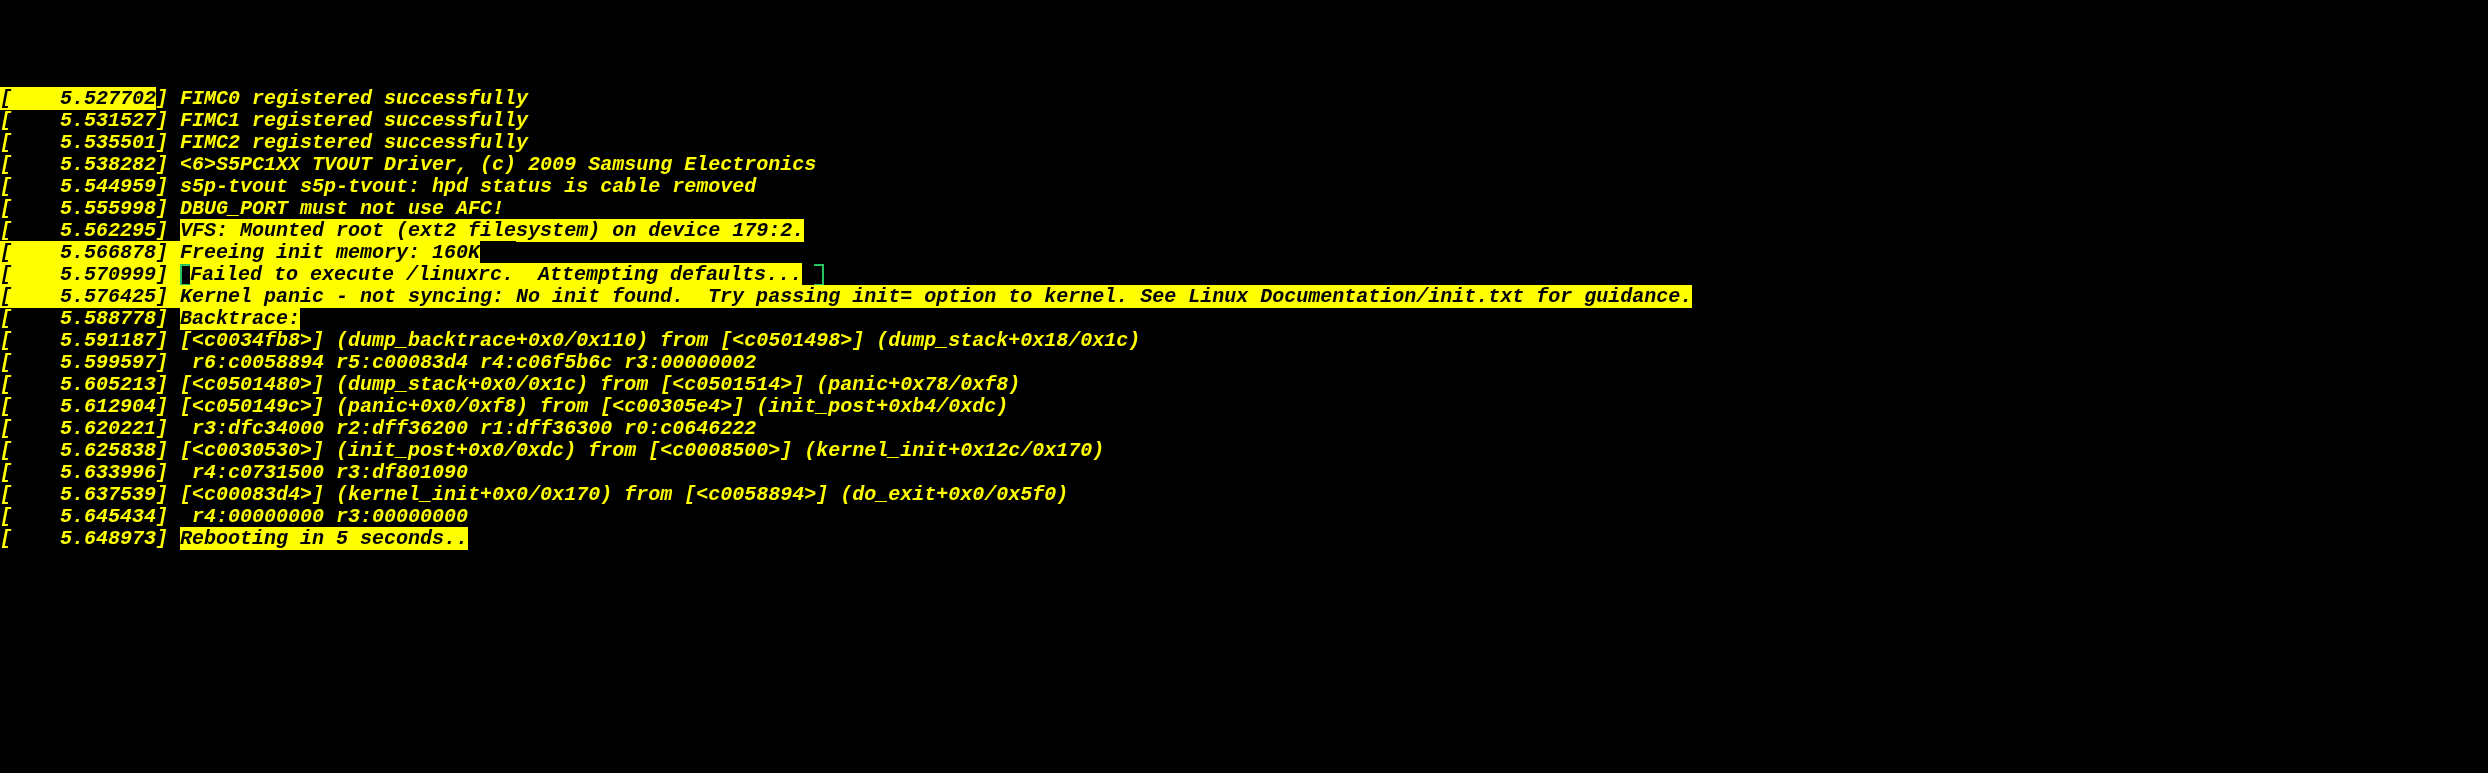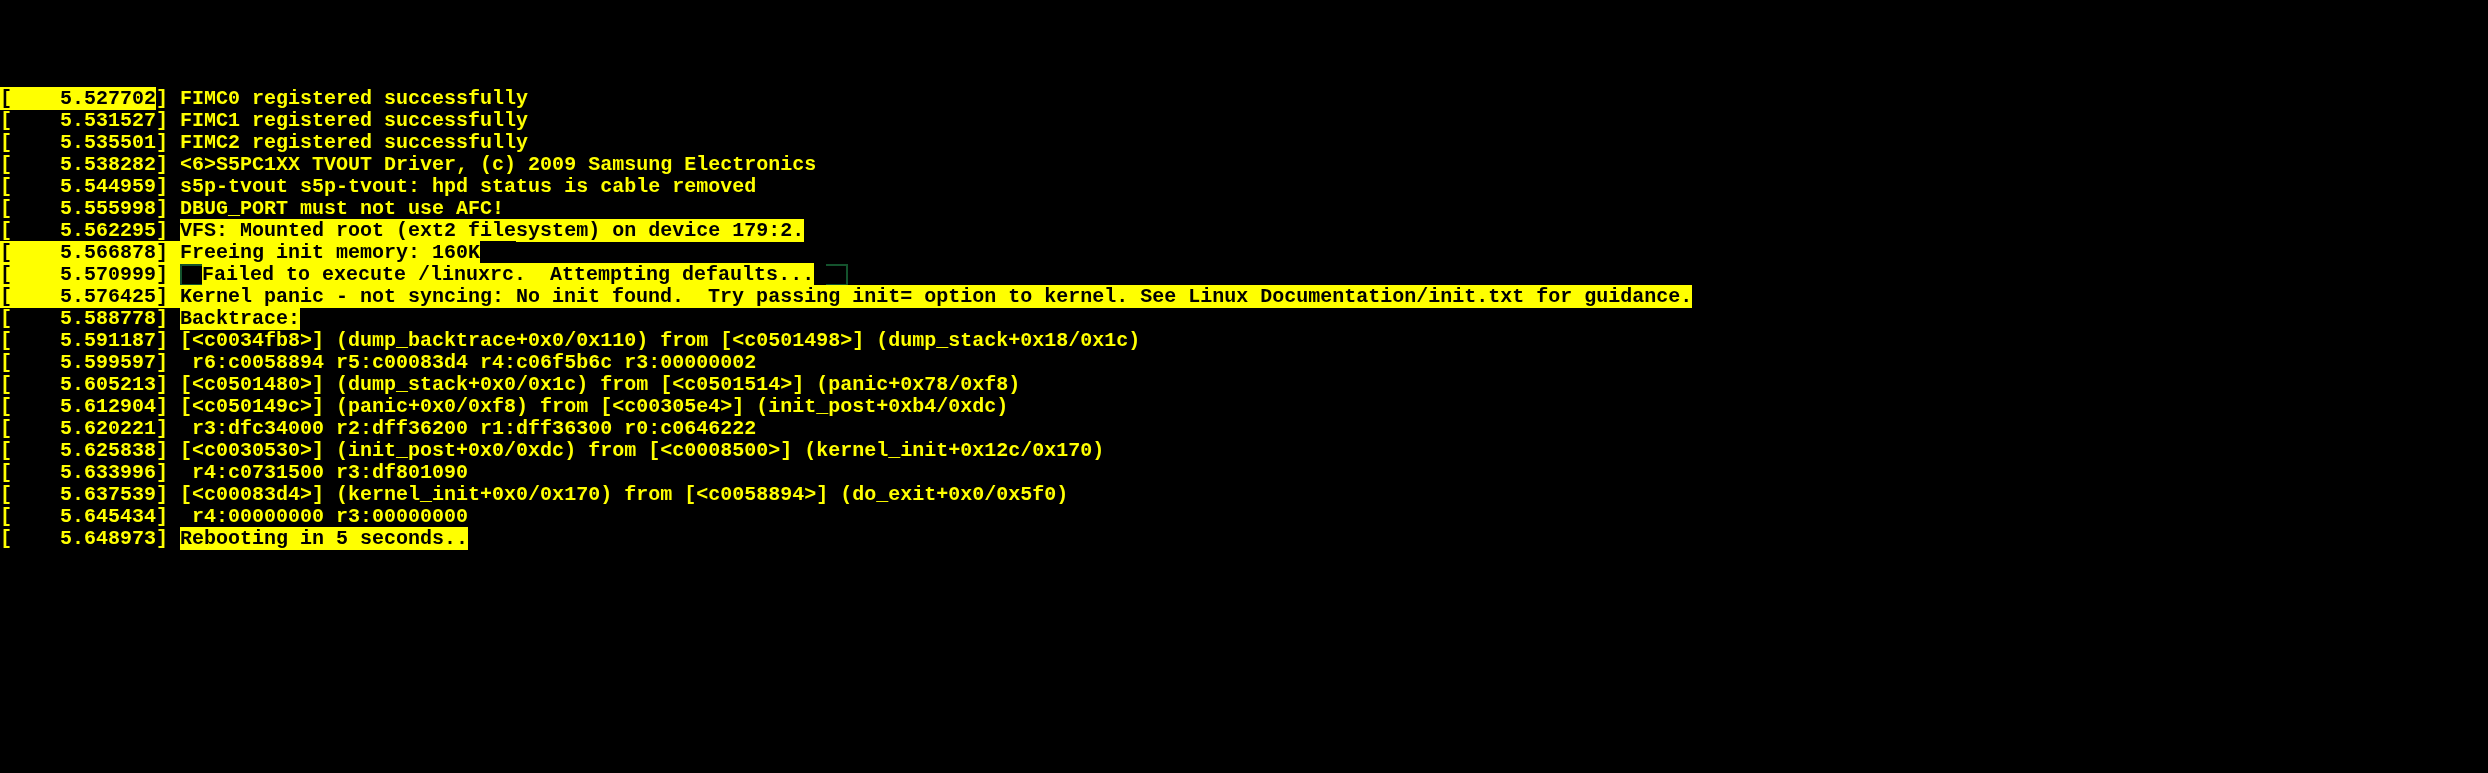--- a/index.html
+++ b/index.html
@@ -12,30 +12,31 @@
     color: #ffff00;
     white-space: pre;
     overflow: hidden;
     font-weight: bold;
   }
   .terminal {
     padding: 0;
   }
   .line {
     display: block;
+    font-style: italic;
   }
   .hl {
     background: #ffff00;
     color: #000000;
   }
   .boxed {
-    border: 2px solid #14532d;
+    border: 2px solid #22c55e;
     display: inline-block;
     line-height: 18px;
-    padding: 0 20px;
+    padding: 0 8px;
   }
 </style>
 </head>
 <body>
 
 
 
 <div class="terminal" id="term"><div class="line"><span class="hl">[</span><span class="hl">    5.527702</span><span>] </span><span>FIMC0 registered successfully</span></div><div class="line"><span>[</span><span>    5.531527</span><span>] </span><span>FIMC1 registered successfully</span></div><div class="line"><span>[</span><span>    5.535501</span><span>] </span><span>FIMC2 registered successfully</span></div><div class="line"><span>[</span><span>    5.538282</span><span>] </span><span>&lt;6&gt;S5PC1XX TVOUT Driver, (c) 2009 Samsung Electronics</span></div><div class="line"><span>[</span><span>    5.544959</span><span>] </span><span>s5p-tvout s5p-tvout: hpd status is cable removed</span></div><div class="line"><span>[</span><span>    5.555998</span><span>] </span><span>DBUG_PORT must not use AFC!</span></div><div class="line"><span>[</span><span>    5.562295</span><span>] </span><span class="hl">VFS: Mounted root (ext2 filesystem) on device 179:2.</span></div><div class="line"><span class="hl">[    5.566878] </span><span class="hl">Freeing init memory: 160K</span><span style="background: rgb(0, 0, 0);">   </span></div><div class="line"><span class="hl">[    5.570999] </span><span class="boxed"><span class="hl">Failed to execute /linuxrc.  Attempting defaults...</span><span style="background: rgb(0, 0, 0);"> </span></span></div><div class="line" style="white-space: pre-wrap; word-break: break-all;"><span class="hl">[    5.576425] Kernel panic - not syncing: No init found.  Try passing init= option to kernel. See Linux Documentation/init.txt for guidance.</span></div><div class="line"><span>[</span><span>    5.588778</span><span>] </span><span class="hl">Backtrace:</span></div><div class="line"><span>[</span><span>    5.591187</span><span>] </span><span>[&lt;c0034fb8&gt;] (dump_backtrace+0x0/0x110) from [&lt;c0501498&gt;] (dump_stack+0x18/0x1c)</span></div><div class="line"><span>[</span><span>    5.599597</span><span>] </span><span> r6:c0058894 r5:c00083d4 r4:c06f5b6c r3:00000002</span></div><div class="line"><span>[</span><span>    5.605213</span><span>] </span><span>[&lt;c0501480&gt;] (dump_stack+0x0/0x1c) from [&lt;c0501514&gt;] (panic+0x78/0xf8)</span></div><div class="line"><span>[</span><span>    5.612904</span><span>] </span><span>[&lt;c050149c&gt;] (panic+0x0/0xf8) from [&lt;c00305e4&gt;] (init_post+0xb4/0xdc)</span></div><div class="line"><span>[</span><span>    5.620221</span><span>] </span><span> r3:dfc34000 r2:dff36200 r1:dff36300 r0:c0646222</span></div><div class="line"><span>[</span><span>    5.625838</span><span>] </span><span>[&lt;c0030530&gt;] (init_post+0x0/0xdc) from [&lt;c0008500&gt;] (kernel_init+0x12c/0x170)</span></div><div class="line"><span>[</span><span>    5.633996</span><span>] </span><span> r4:c0731500 r3:df801090</span></div><div class="line"><span>[</span><span>    5.637539</span><span>] </span><span>[&lt;c00083d4&gt;] (kernel_init+0x0/0x170) from [&lt;c0058894&gt;] (do_exit+0x0/0x5f0)</span></div><div class="line"><span>[</span><span>    5.645434</span><span>] </span><span> r4:00000000 r3:00000000</span></div><div class="line"><span>[</span><span>    5.648973</span><span>] </span><span class="hl">Rebooting in 5 seconds..</span><span style="background: rgb(0, 0, 0);">  </span></div></div>
 
 

